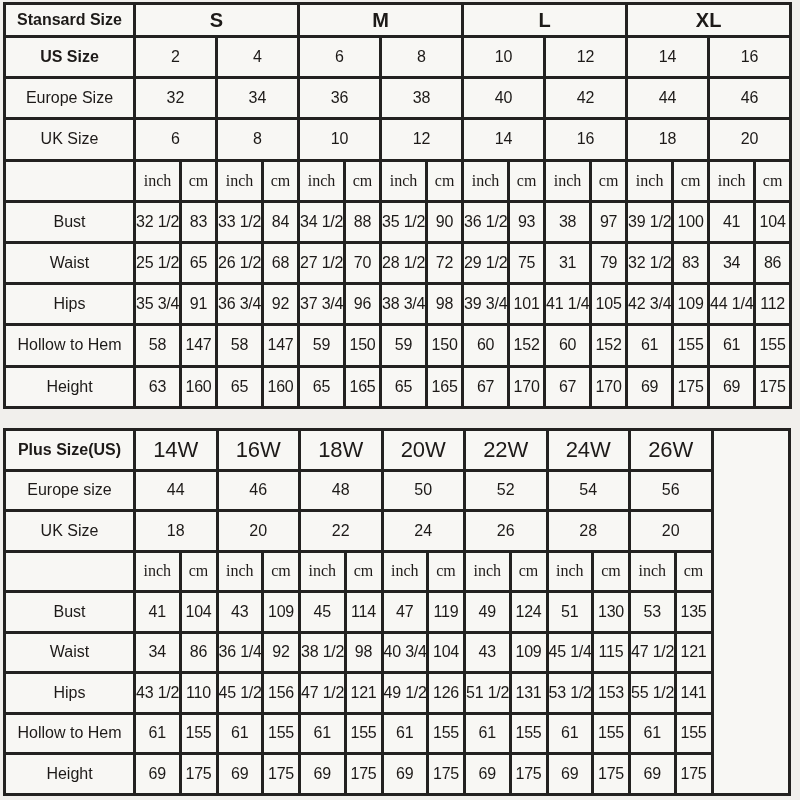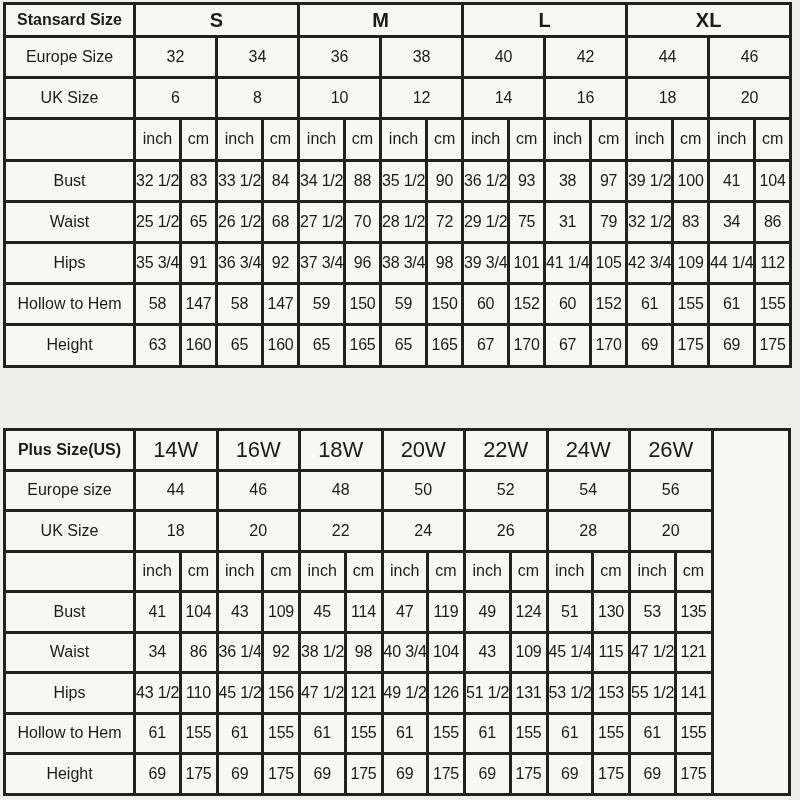--- a/index.html
+++ b/index.html
@@ -32,21 +32,21 @@
   .tbl-standard{top:2px;left:3px;width:789px;}
   .tbl-plus{top:428px;left:3px;width:787px;border-radius:28px;}
   .tbl-standard tr{height:41.2px;}
   .tbl-standard tr:first-child{height:33px;}
   .tbl-plus tr{height:40.5px;}
   td.lbl{font-size:17px;}
   td.bold{font-weight:bold;font-size:18px;}
   .tbl-standard td.group{font-weight:bold;font-size:20px;}
   .tbl-plus td.group{font-size:22px;}
   td.sizeval{font-size:17px;}
-  td.unit{font-size:16px;}
+  td.unit{font-size:16px;font-family:Liberation Serif, serif;}
   td.val{font-size:15.5px;letter-spacing:-0.2px;}
   td.empty{background:#f6f5f2;}
 </style>
 </head>
 <body>
 
 <div class="screen">
   <table class="size-chart tbl-standard">
       <colgroup>
         <col style="width: 130px;">
@@ -67,20 +67,31 @@
         <col style="width: 46px;">
         <col style="width: 36px;">
       </colgroup>
       <tbody>
         <tr>
           <td class="lbl bold">Stansard Size</td>
           <td class="group" colspan="4">S</td>
           <td class="group" colspan="4">M</td>
           <td class="group" colspan="4">L</td>
           <td class="group" colspan="4">XL</td>
+        </tr>
+        <tr>
+          <td class="lbl bold">US Size</td>
+          <td class="sizeval" colspan="2">2</td>
+          <td class="sizeval" colspan="2">4</td>
+          <td class="sizeval" colspan="2">6</td>
+          <td class="sizeval" colspan="2">8</td>
+          <td class="sizeval" colspan="2">10</td>
+          <td class="sizeval" colspan="2">12</td>
+          <td class="sizeval" colspan="2">14</td>
+          <td class="sizeval" colspan="2">16</td>
         </tr>
         <tr>
           <td class="lbl">Europe Size</td>
           <td class="sizeval" colspan="2">32</td>
           <td class="sizeval" colspan="2">34</td>
           <td class="sizeval" colspan="2">36</td>
           <td class="sizeval" colspan="2">38</td>
           <td class="sizeval" colspan="2">40</td>
           <td class="sizeval" colspan="2">42</td>
           <td class="sizeval" colspan="2">44</td>

